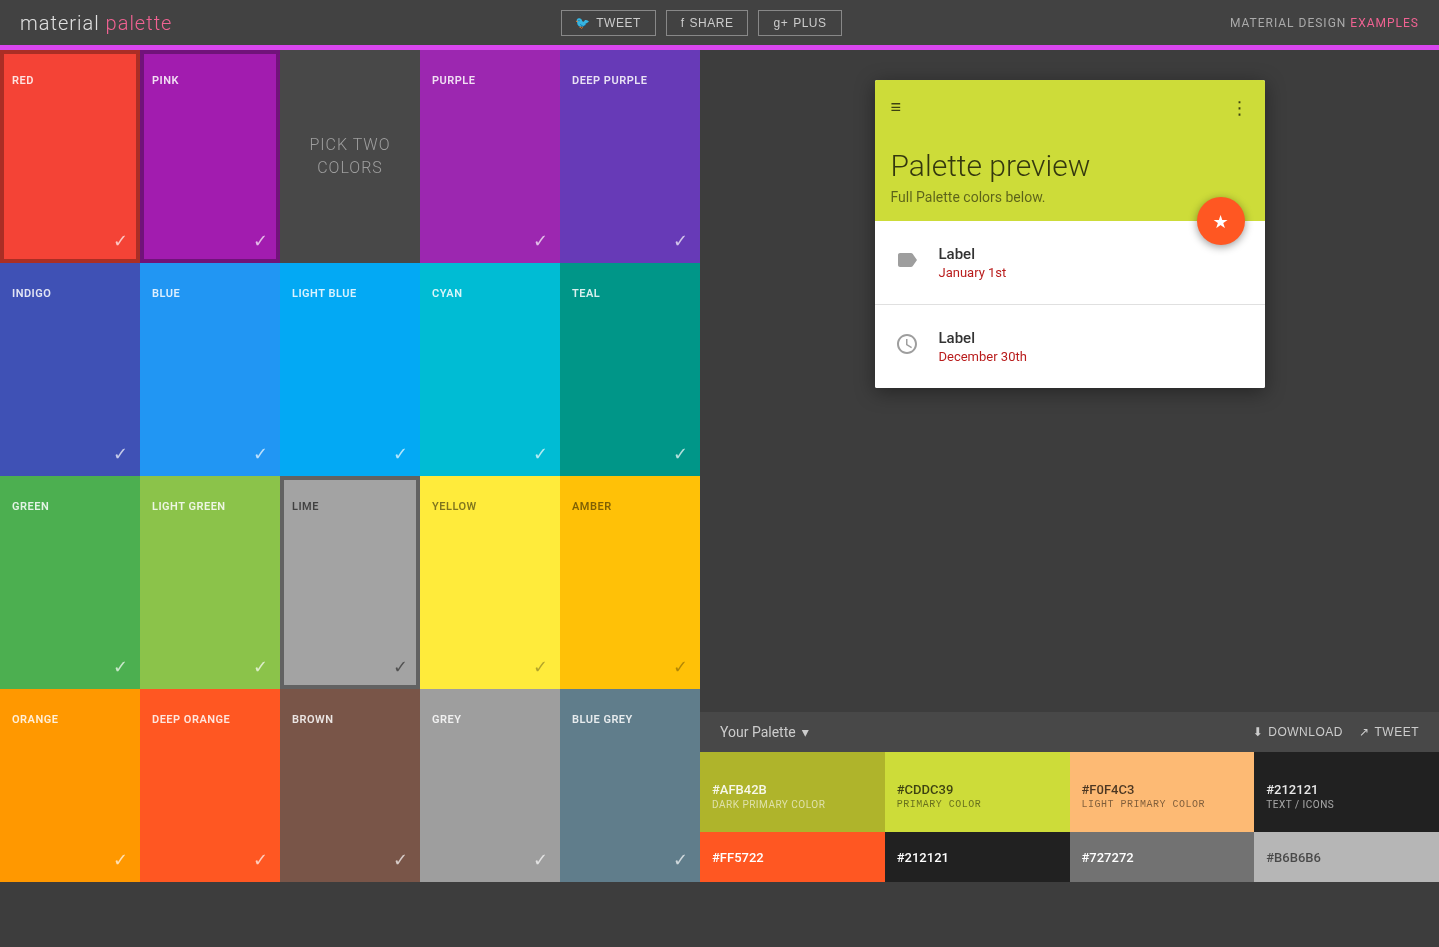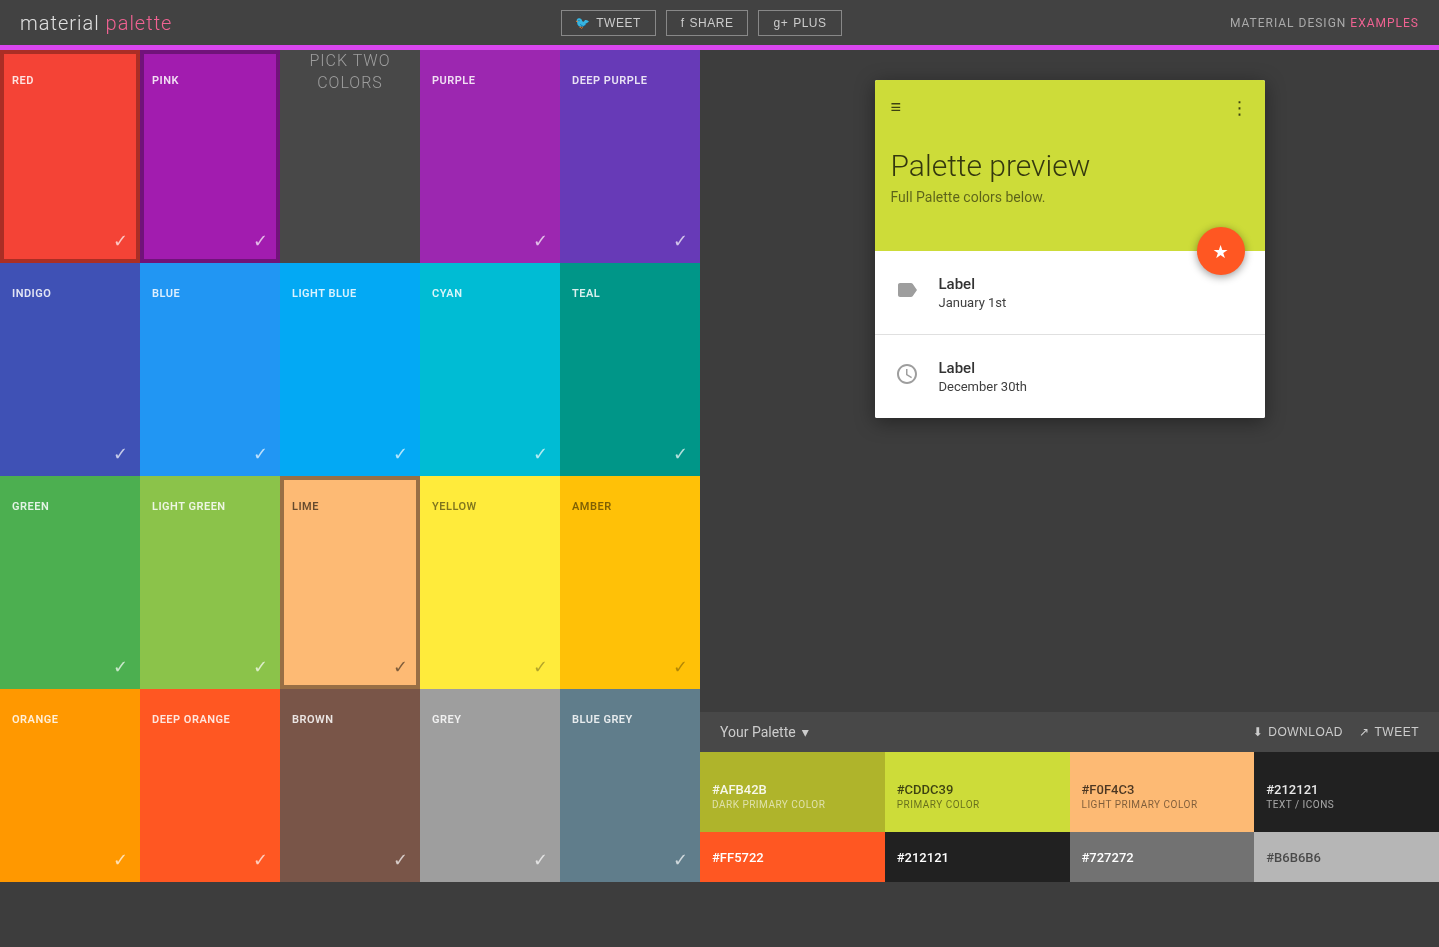--- a/index.html
+++ b/index.html
@@ -91,20 +91,21 @@
     .color-check {
       font-size: 18px;
       color: rgba(255,255,255,0.7);
       align-self: flex-end;
     }
     .pick-two {
       width: 140px;
       height: 213px;
       background: #484848;
       display: flex;
+      align-items: center;
       justify-content: center;
       text-align: center;
       flex-shrink: 0;
     }
     .pick-two-text {
       color: #9e9e9e;
       font-size: 16px;
       font-weight: 300;
       line-height: 1.4;
       text-transform: uppercase;
@@ -146,21 +147,20 @@
     }
     .preview-title {
       color: rgba(0,0,0,0.75);
       font-size: 30px;
       font-weight: 300;
       margin-bottom: 6px;
     }
     .preview-subtitle {
       color: rgba(0,0,0,0.55);
       font-size: 14px;
-      margin-bottom: 30px;
     }
     .fab-btn {
       width: 48px;
       height: 48px;
       border-radius: 50%;
       background: #FF5722;
       display: flex;
       align-items: center;
       justify-content: center;
       position: absolute;
@@ -189,21 +189,21 @@
       font-size: 22px;
       flex-shrink: 0;
     }
     .list-label {
       font-size: 15px;
       font-weight: 500;
       color: #333;
     }
     .list-sublabel {
       font-size: 13px;
-      color: #404040;
+      color: #b91c1c;
       margin-top: 2px;
     }
     .palette-toolbar {
       display: flex;
       align-items: center;
       justify-content: space-between;
       padding: 12px 20px;
       background: #484848;
     }
     .your-palette {
@@ -251,20 +251,21 @@
     }
     .palette-label {
       font-size: 10px;
       letter-spacing: 0.5px;
       color: rgba(255,255,255,0.6);
       text-transform: uppercase;
       margin-top: 2px;
     }
     .palette-label.dark {
       color: rgba(0,0,0,0.5);
+      font-family: Liberation Mono, monospace;
     }
     .palette-row2 {
       display: flex;
       justify-content: center;
     }
     .palette-color-cell2 {
       flex: 1;
       height: 50px;
       display: flex;
       align-items: center;
@@ -362,21 +363,21 @@
 
     <div class="grid-row">
       <div class="color-cell" style="background:#4caf50;">
         <span class="color-name">GREEN</span>
         <span class="color-check">✓</span>
       </div>
       <div class="color-cell" style="background:#8bc34a;">
         <span class="color-name">LIGHT GREEN</span>
         <span class="color-check">✓</span>
       </div>
-      <div class="color-cell selected" style="background:#fdba74; outline: 4px solid rgba(0,0,0,0.4); outline-offset:-4px;">
+      <div class="color-cell selected" style="background:#a3a3a3; outline: 4px solid rgba(0,0,0,0.4); outline-offset:-4px;">
         <span class="color-name" style="color:rgba(0,0,0,0.6);">LIME</span>
         <span class="color-check" style="color:rgba(0,0,0,0.5);">✓</span>
       </div>
       <div class="color-cell" style="background:#ffeb3b;">
         <span class="color-name" style="color:rgba(0,0,0,0.5);">YELLOW</span>
         <span class="color-check" style="color:rgba(0,0,0,0.3);">✓</span>
       </div>
       <div class="color-cell" style="background:#ffc107;">
         <span class="color-name" style="color:rgba(0,0,0,0.5);">AMBER</span>
         <span class="color-check" style="color:rgba(0,0,0,0.3);">✓</span>

